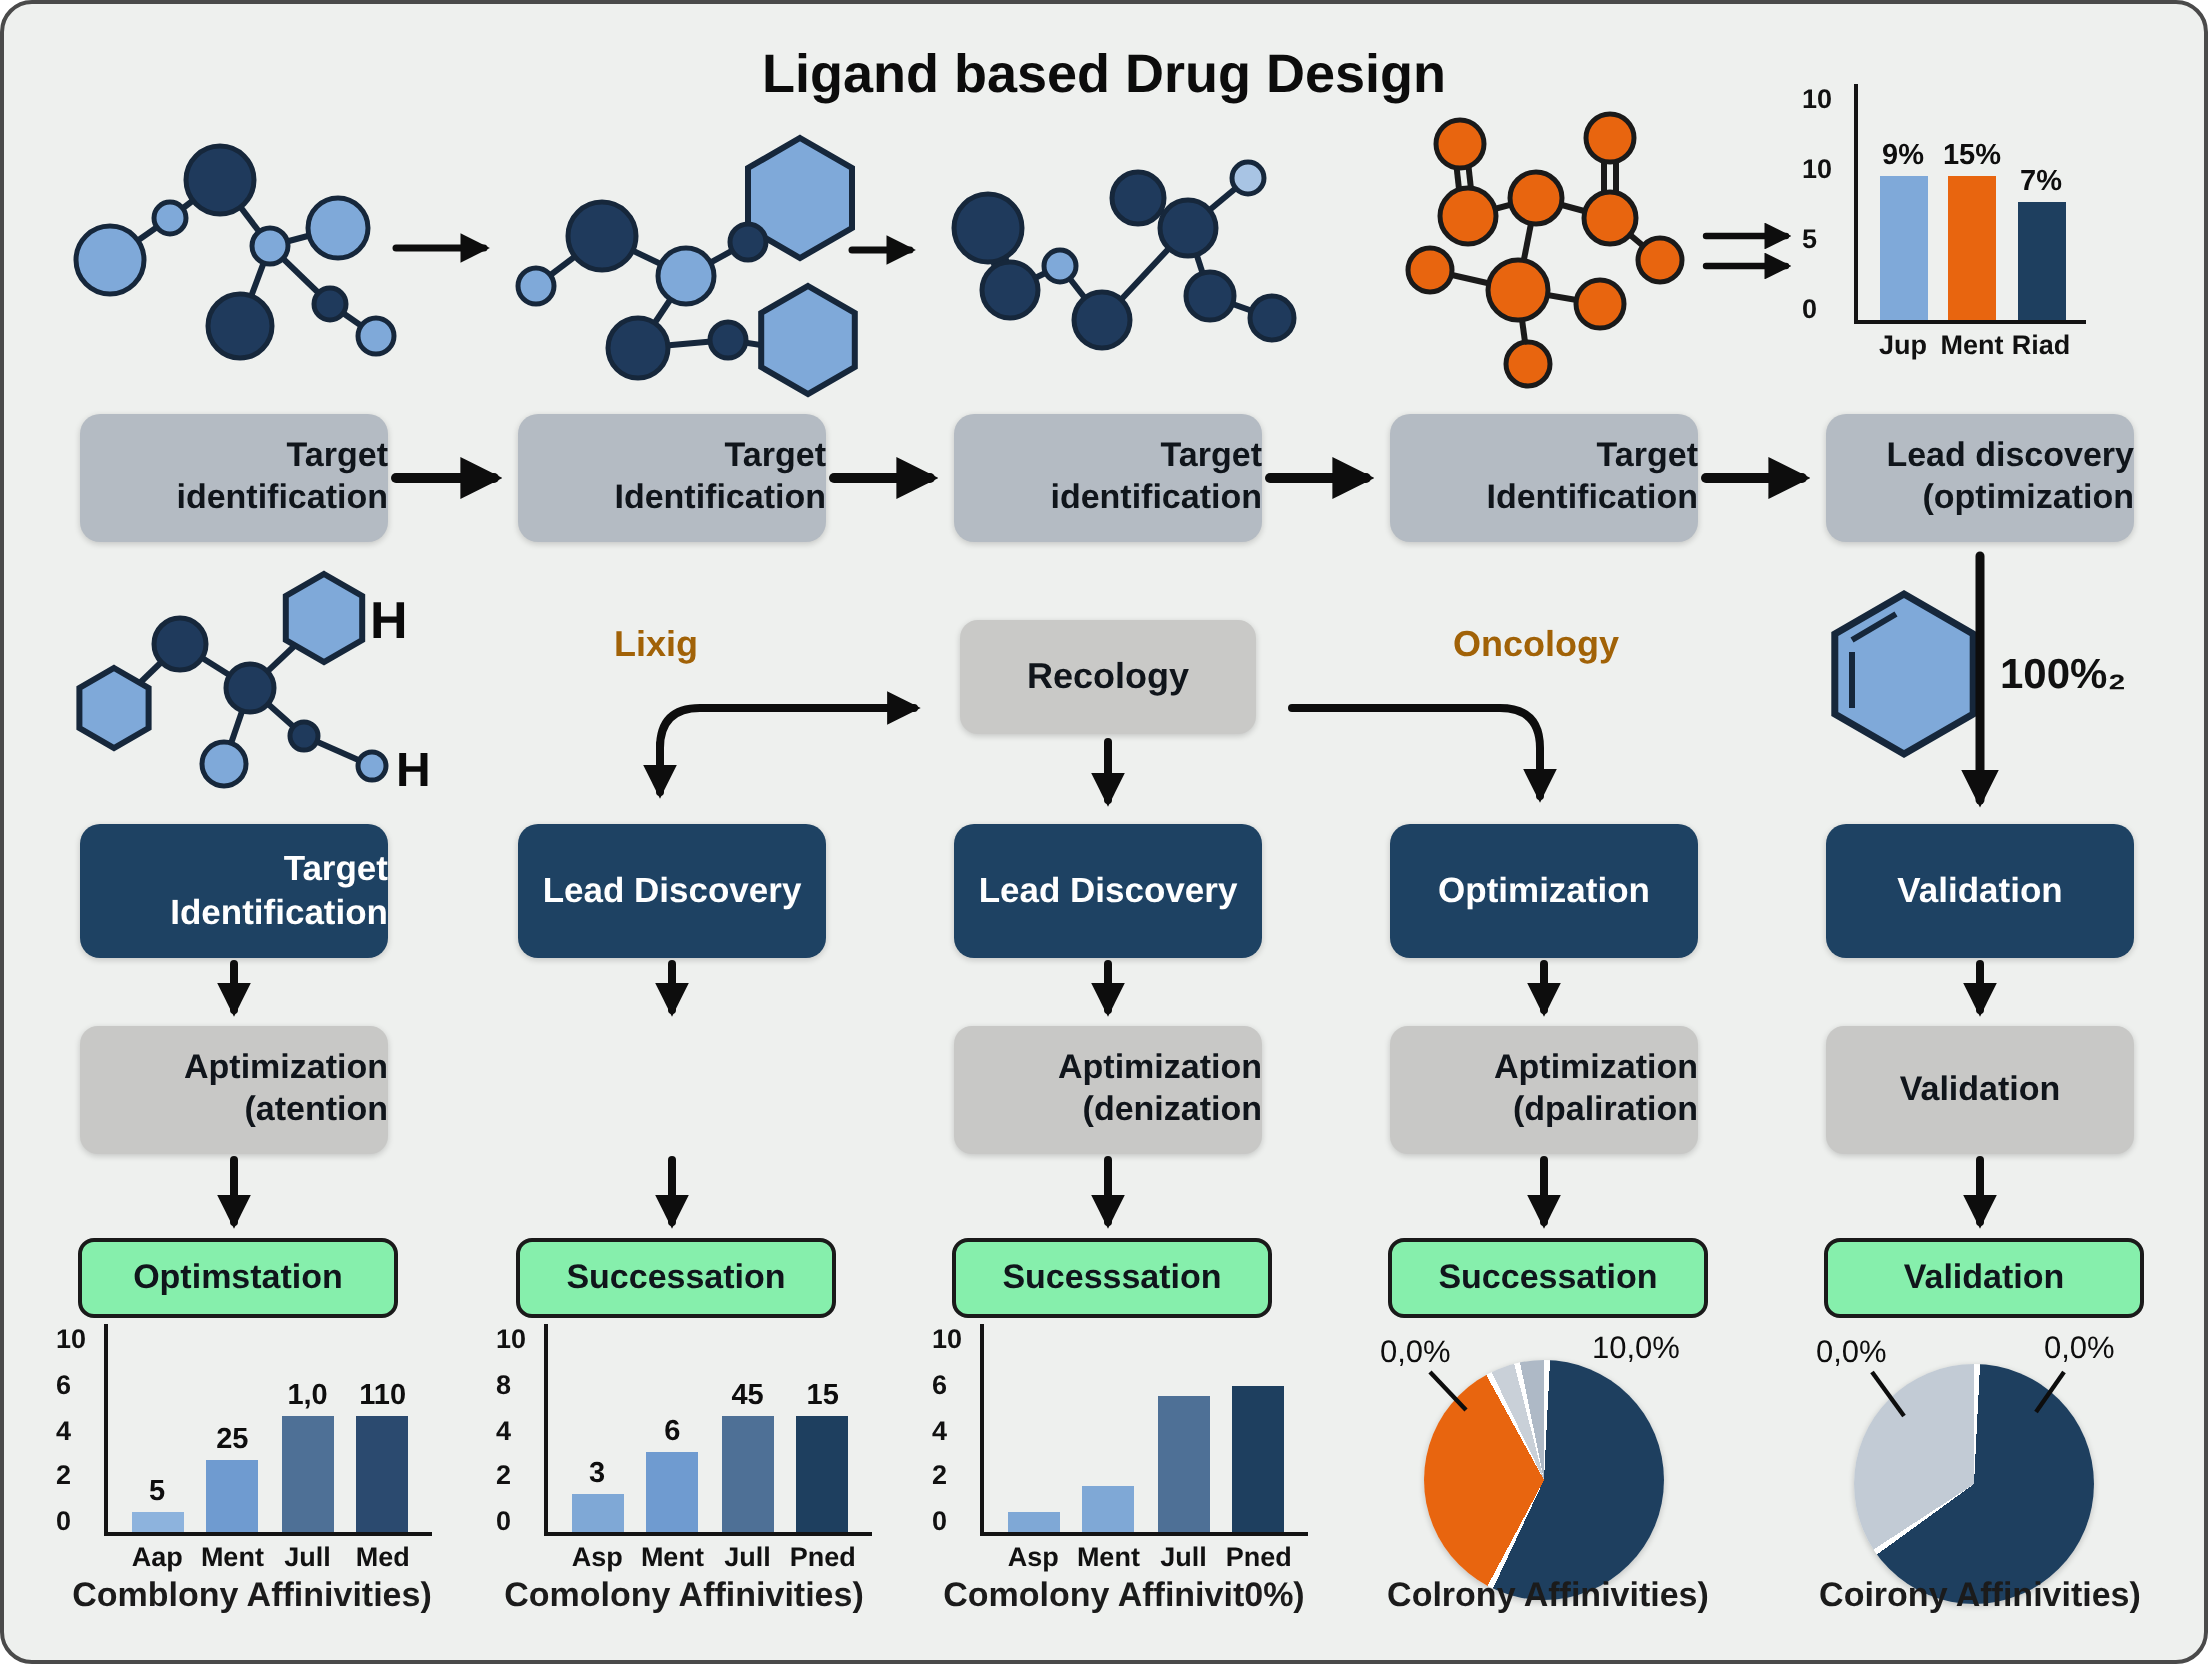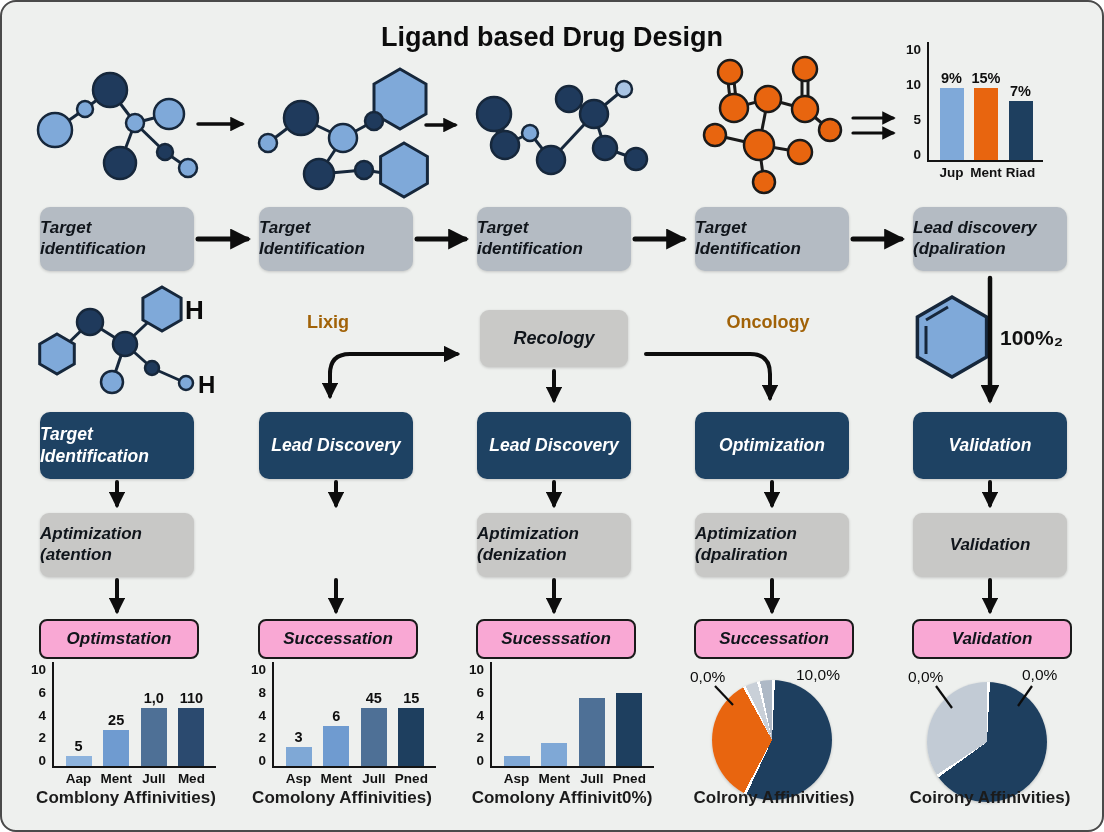--- a/index.html
+++ b/index.html
@@ -1,29 +1,29 @@
 <!DOCTYPE html>
 <html><head>
 <meta charset="utf-8">
 <style>
   html,body{margin:0;padding:0;background:#fff;font-family:"Liberation Sans", sans-serif;}
   .canvas{position:relative;width:1104px;height:832px;background:#eef0ee;border:2px solid #4a4a4a;
           border-radius:16px;overflow:hidden;box-sizing:border-box;}
   .title{position:absolute;top:20px;left:0;right:0;text-align:center;font-size:27px;font-weight:700;color:#0c0c0c;}
-  .box{position:absolute;display:flex;align-items:center;justify-content:center;text-align:left;
-       font-weight:700;color:#10151b;box-shadow:0 1px 3px rgba(0,0,0,.18);line-height:1.22;font-style:italic;}
+  .box{position:absolute;display:flex;align-items:center;justify-content:center;text-align:right;
+       font-weight:700;color:#10151b;box-shadow:0 1px 3px rgba(0,0,0,.18);line-height:1.22;}
   .stage{width:154px;height:64px;top:205px;background:#b4bbc3;border-radius:10px;font-size:17px;}
   .phase{width:154px;height:67px;top:410px;background:#1e4263;border-radius:10px;font-size:17.5px;color:#fff;}
   .sub{width:154px;height:64px;top:511px;background:#c8c8c6;border-radius:9px;font-size:17px;}
-  .outcome{width:156px;height:36px;top:617px;background:#f9a8d4;border:2.5px solid #1a1a1a;border-radius:8px;font-size:17px;box-shadow:none;}
+  .outcome{width:156px;height:36px;top:617px;background:#86efac;border:2.5px solid #1a1a1a;border-radius:8px;font-size:17px;box-shadow:none;}
   .recology{width:148px;height:57px;top:308px;left:478px;background:#c9c9c7;border-radius:9px;font-size:18px;font-weight:600;}
   .floatlabel{position:absolute;font-size:18px;font-weight:700;color:#a16207;text-align:center;}
   .pct{position:absolute;left:998px;top:324px;font-size:21px;font-weight:700;color:#111;}
   .bchart{position:absolute;display:flex;}
-  .bc-y{display:flex;flex-direction:column;justify-content:space-between;align-items:flex-end;
+  .bc-y{display:flex;flex-direction:column;justify-content:space-between;
         padding-right:6px;font-size:13.5px;font-weight:700;color:#111;box-sizing:border-box;}
   .bc-plot{border-left:2.5px solid #141414;border-bottom:2.5px solid #141414;display:flex;
            align-items:flex-end;justify-content:space-evenly;}
   .bchart-bottom .bc-plot{width:162px;height:104px;}
   .bchart-bottom .bc-y{width:24px;}
   .bchart-top .bc-plot{width:114px;height:118px;}
   .bchart-top .bc-y{width:26px;}
   .bchart-bottom{--bw:26px;}
   .bchart-top{--bw:24px;}
   .bc-col{position:relative;width:var(--bw,26px);height:100%;display:flex;flex-direction:column;
@@ -43,21 +43,21 @@
 <body>
 
 <div class="canvas">
 
   <div class="title">Ligand based Drug Design</div>
 
   <div class="box stage boxes" style="left:38px">Target identification</div>
   <div class="box stage boxes" style="left:257px">Target Identification</div>
   <div class="box stage boxes" style="left:475px">Target identification</div>
   <div class="box stage boxes" style="left:693px">Target Identification</div>
-  <div class="box stage boxes" style="left:911px">Lead discovery (dpaliration</div>
+  <div class="box stage boxes" style="left:911px">Lead discovery (optimization</div>
 
   <div class="floatlabel" style="left:281px;top:310px;width:90px">Lixig</div>
   <div class="box recology boxes">Recology</div>
   <div class="floatlabel" style="left:716px;top:310px;width:100px">Oncology</div>
   <div class="pct">100%₂</div>
 
   <div class="box phase boxes" style="left:38px">Target Identification</div>
   <div class="box phase boxes" style="left:257px">Lead Discovery</div>
   <div class="box phase boxes" style="left:475px">Lead Discovery</div>
   <div class="box phase boxes" style="left:693px">Optimization</div>

